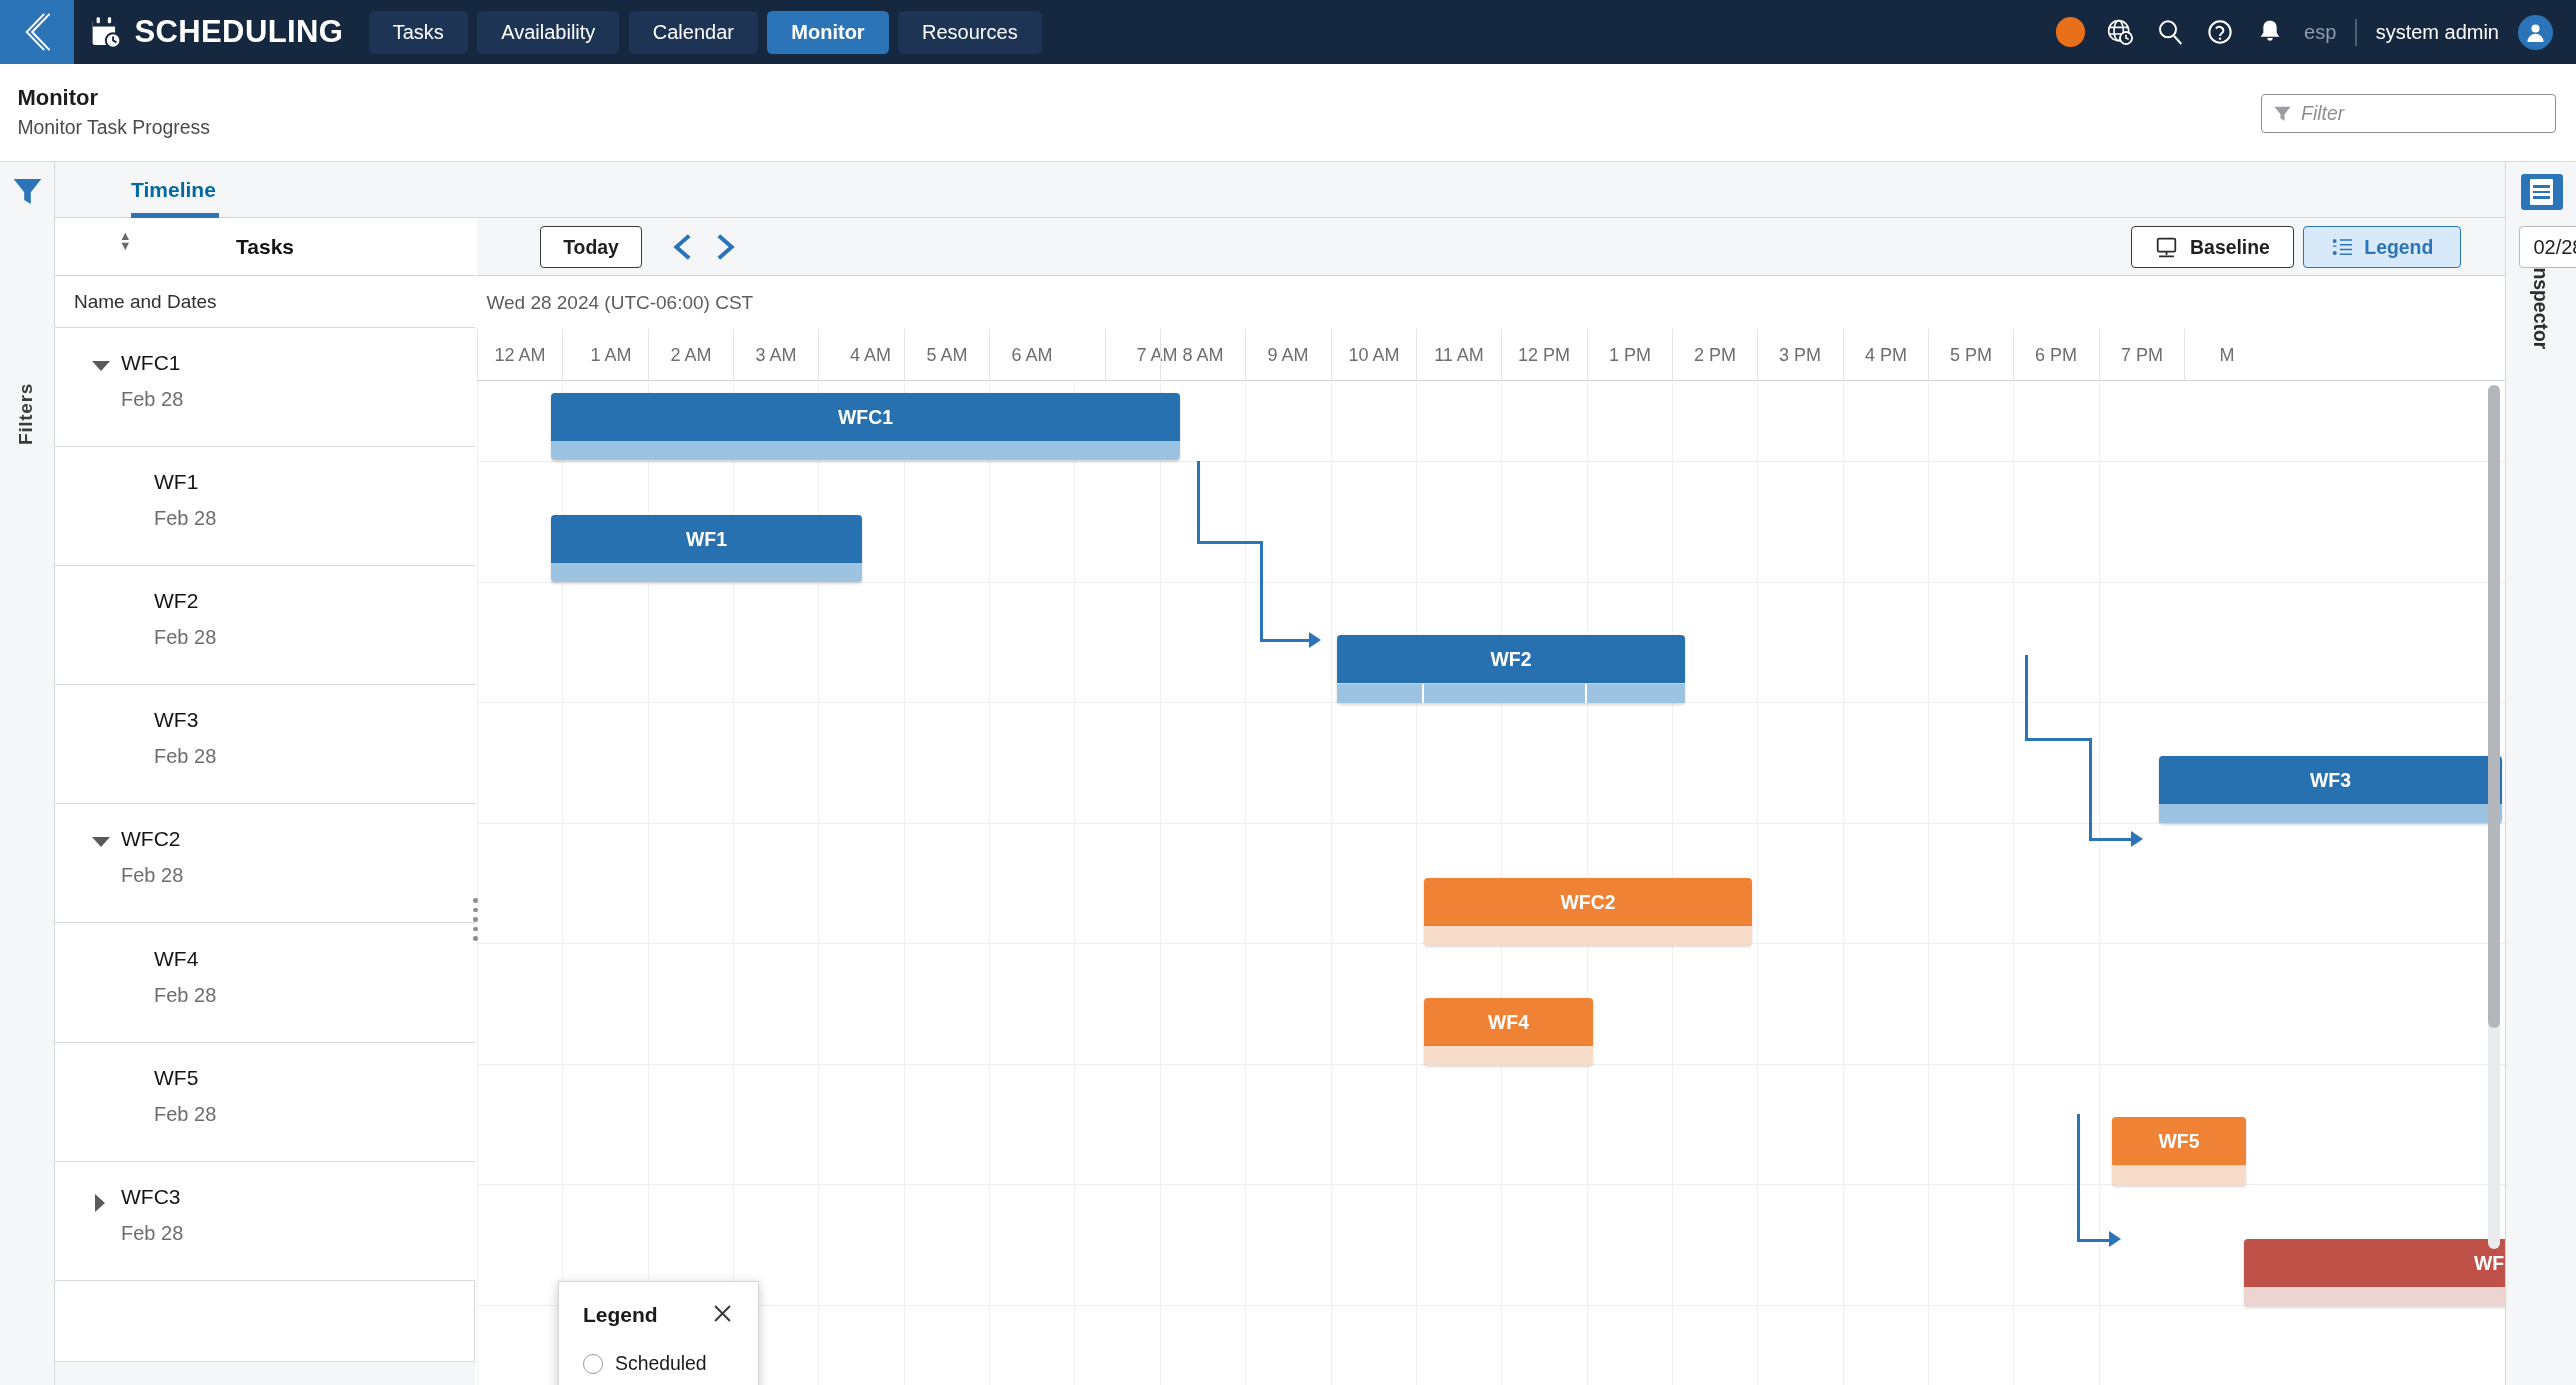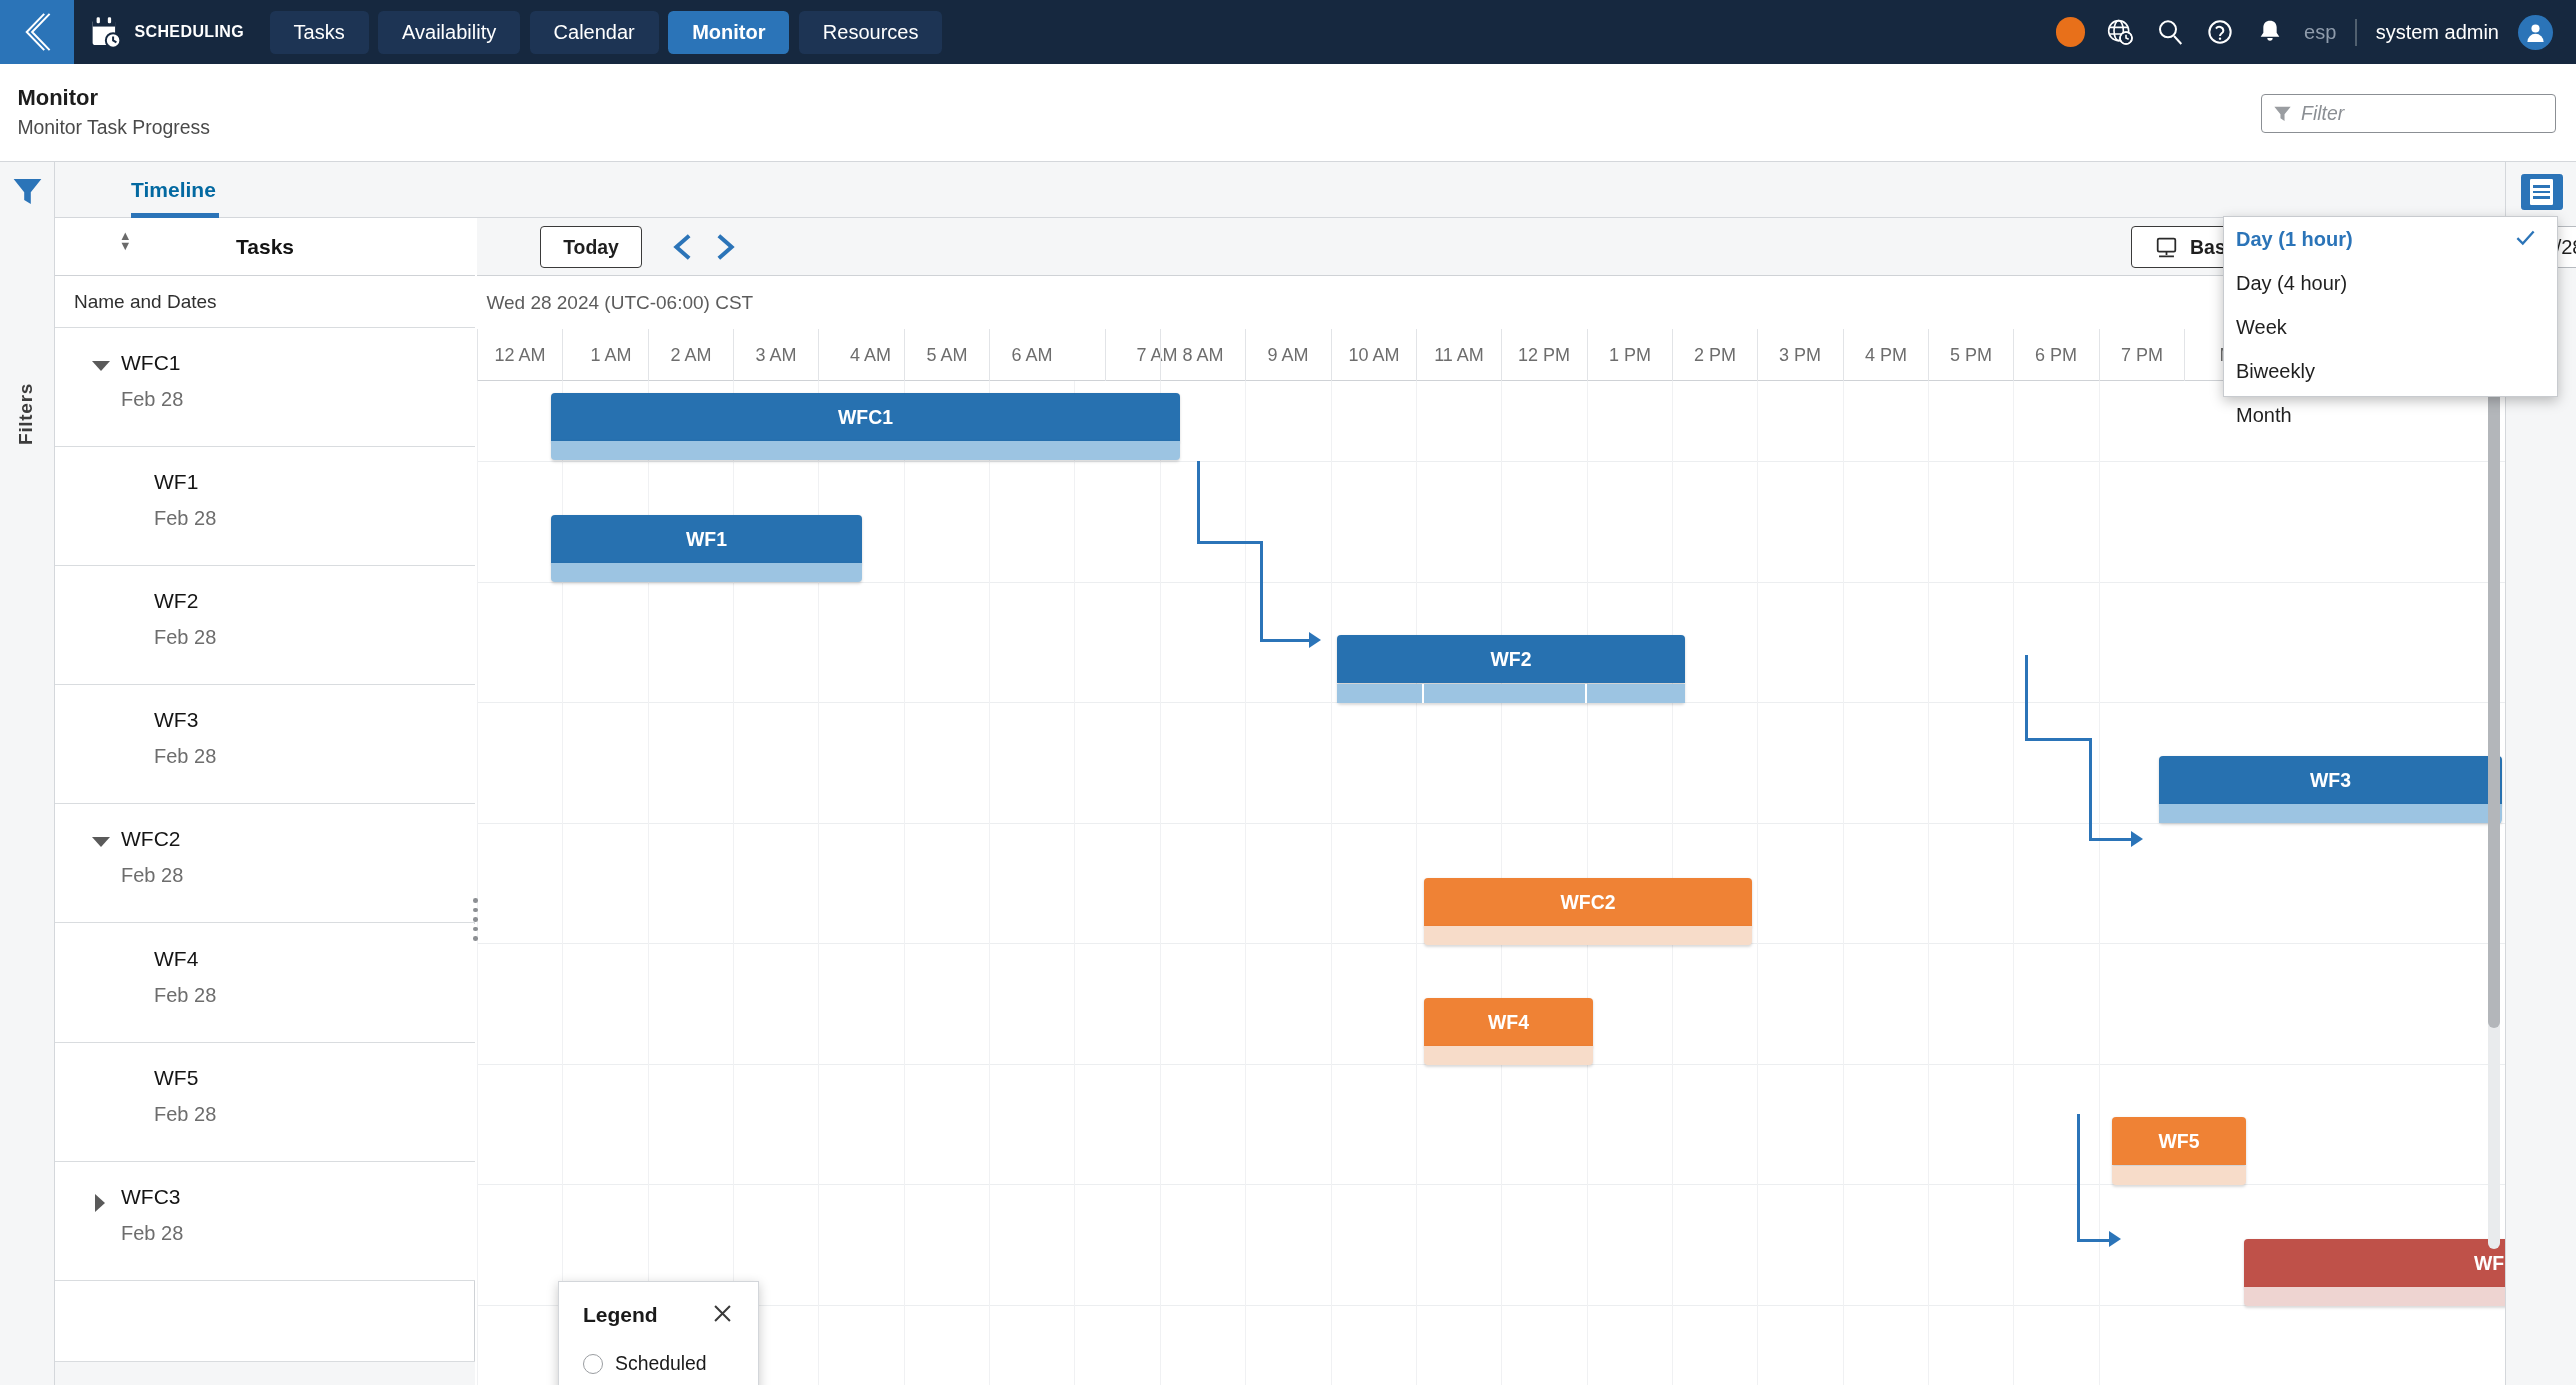--- a/index.html
+++ b/index.html
@@ -9,21 +9,21 @@
   .app { position:relative; width:2576px; height:1386px; background:#c9ccd1; }
 
   
   .topnav { position:absolute; left:0; top:0; width:2576px; height:64px;
     background:#16283f; display:flex; align-items:center; }
   .nav-back { width:74px; height:64px; background:#2b74b8; display:flex;
     align-items:center; justify-content:center; }
   .nav-back svg { width:35px; height:42px; }
   .brand { display:flex; align-items:center; gap:12px; padding:0 17.4px 0 17.4px; }
   .brand-icon { width:31px; height:33px; }
-  .brand-text { color:#ffffff; font-size:16px; font-weight:bold; letter-spacing:0.4px; }
+  .brand-text { color:#ffffff; font-size:31px; font-weight:bold; letter-spacing:0.4px; }
   .nav-tabs { display:flex; align-items:center; gap:9.4px; margin-left:8px; }
   .nav-tab { height:43px; padding:0 24px; border-radius:5.4px; display:flex;
     align-items:center; color:#ffffff; font-size:20px; background:#1d3454; cursor:pointer; }
   .nav-tab.active { background:#2b74b8; font-weight:bold; }
   .nav-right { margin-left:auto; display:flex; align-items:center; gap:19px; padding-right:23px; }
   .dot-orange { width:29.5px; height:29.5px; border-radius:50%; background:#e8701a; }
   .nav-icon { width:31px; height:31px; display:flex; align-items:center; justify-content:center;
     color:#ffffff; }
   .nav-icon svg { width:28px; height:28px; }
   .lang { color:#8e9bab; font-size:20px; }
@@ -527,36 +527,16 @@
       <svg class="legend-close" viewBox="0 0 34 34" fill="none" stroke="#3a3a3a" stroke-width="3">
           <path d="M6 6 L28 28 M28 6 L6 28"></path>
         </svg>
       <div class="legend-item" style="top:70px;">
         <span class="swatch" style="background:#ffffff;"></span>
         <span>Scheduled</span>
       </div>
 
     </div>
 
-    <div class="dropdown">
-      <div class="dd-item sel">
-        <span>Day (1 hour)</span>
-        <svg class="dd-check" viewBox="0 0 34 34" fill="none" stroke="#2b74b8" stroke-width="3.4">
-            <path d="M5 18 L13 26 L29 8"></path>
-          </svg>
-      </div>
-      <div class="dd-item">
-        <span>Day (4 hour)</span>
-      </div>
-      <div class="dd-item">
-        <span>Week</span>
-      </div>
-      <div class="dd-item">
-        <span>Biweekly</span>
-      </div>
-      <div class="dd-item">
-        <span>Month</span>
-      </div>
-    </div>
 
   </div>
 </div>
 
 
 </body></html>

